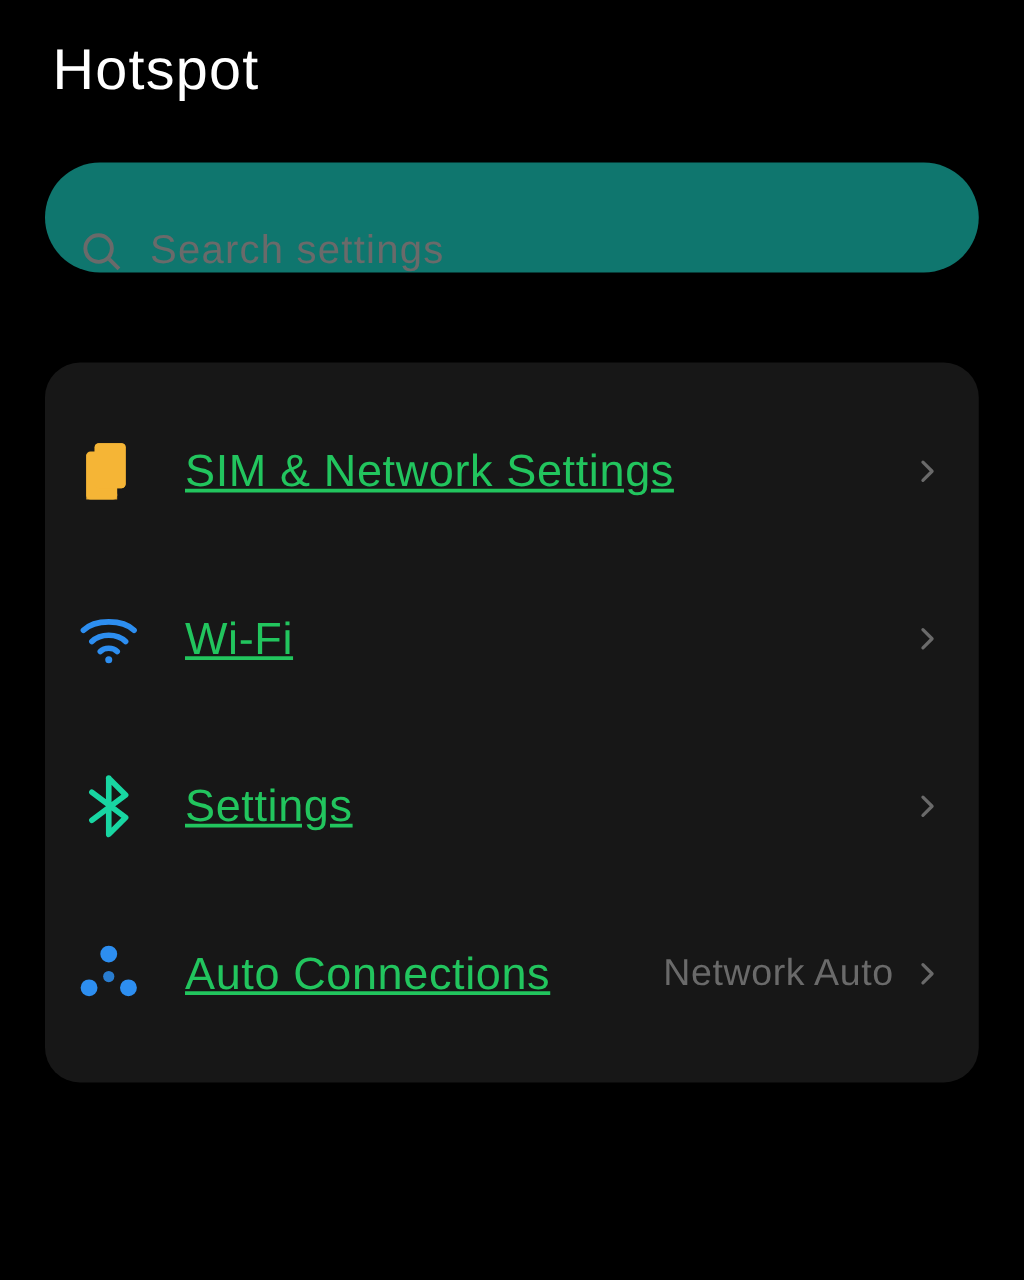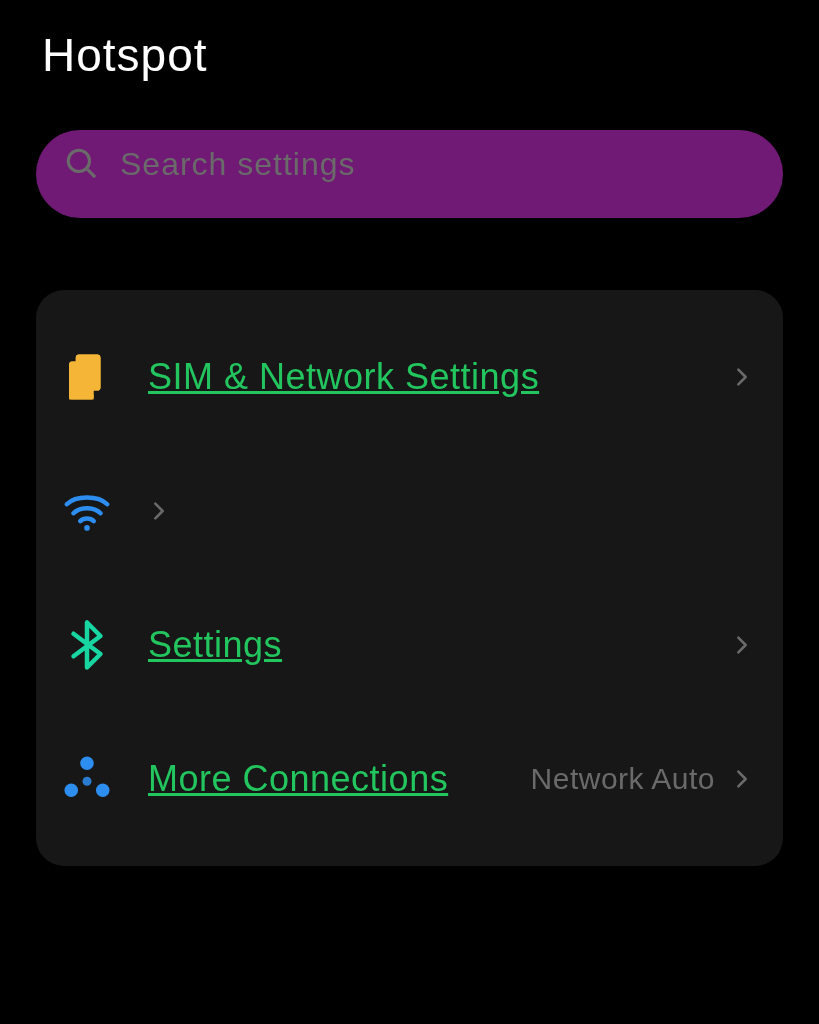--- a/index.html
+++ b/index.html
@@ -16,25 +16,25 @@
     font-size: 46px;
     font-weight: 300;
     letter-spacing: 1px;
     color: #fff;
     padding: 28px 0 0 42px;
     font-style: normal;
   }
   .search-bar {
     margin: 48px 36px 0 36px;
     height: 88px;
-    background: #701a75;
+    background: #0f766e;
     border-radius: 44px;
     display: flex;
-    align-items: flex-start;
-    padding: 16px 28px;
+    align-items: flex-end;
+    padding: 0 28px;
   }
   .search-icon {
     width: 34px;
     height: 34px;
     flex-shrink: 0;
     margin-right: 22px;
   }
   .search-input {
     flex: 1;
     background: transparent;
@@ -128,20 +128,21 @@
 
   <div class="settings-item">
     <span class="item-icon">
       <svg viewBox="0 0 48 48" fill="none" stroke="#2d8ef0" stroke-width="4" stroke-linecap="round">
         <path d="M6 18 C14 10 34 10 42 18"></path>
         <path d="M12 26 C18 20 30 20 36 26"></path>
         <path d="M18 33 C21 30 27 30 30 33"></path>
         <circle cx="24" cy="39" r="2.5" fill="#2d8ef0" stroke="none"></circle>
       </svg>
     </span>
+    <span class="item-label">Wi-Fi</span>
     <span class="chevron">
       <svg viewBox="0 0 24 24" fill="none" stroke="#6a6a6a" stroke-width="2.8" stroke-linecap="round" stroke-linejoin="round">
         <polyline points="8 4 16 12 8 20"></polyline>
       </svg>
     </span>
   </div>
 
   <div class="settings-item">
     <span class="item-icon">
       <svg viewBox="0 0 48 48" fill="none" stroke="#18d6a2" stroke-width="4" stroke-linecap="round" stroke-linejoin="round">
@@ -159,21 +160,21 @@
 
   <div class="settings-item">
     <span class="item-icon">
       <svg viewBox="0 0 48 48" fill="#2d8ef0">
         <circle cx="24" cy="10" r="6"></circle>
         <circle cx="10" cy="34" r="6"></circle>
         <circle cx="38" cy="34" r="6"></circle>
         <circle cx="24" cy="26" r="4" opacity="0.85"></circle>
       </svg>
     </span>
-    <span class="item-label">More Connections</span>
+    <span class="item-label">Auto Connections</span>
     <span class="item-value">Network Auto</span>
     <span class="chevron">
       <svg viewBox="0 0 24 24" fill="none" stroke="#6a6a6a" stroke-width="2.8" stroke-linecap="round" stroke-linejoin="round">
         <polyline points="8 4 16 12 8 20"></polyline>
       </svg>
     </span>
   </div>
 
 </div>
 

